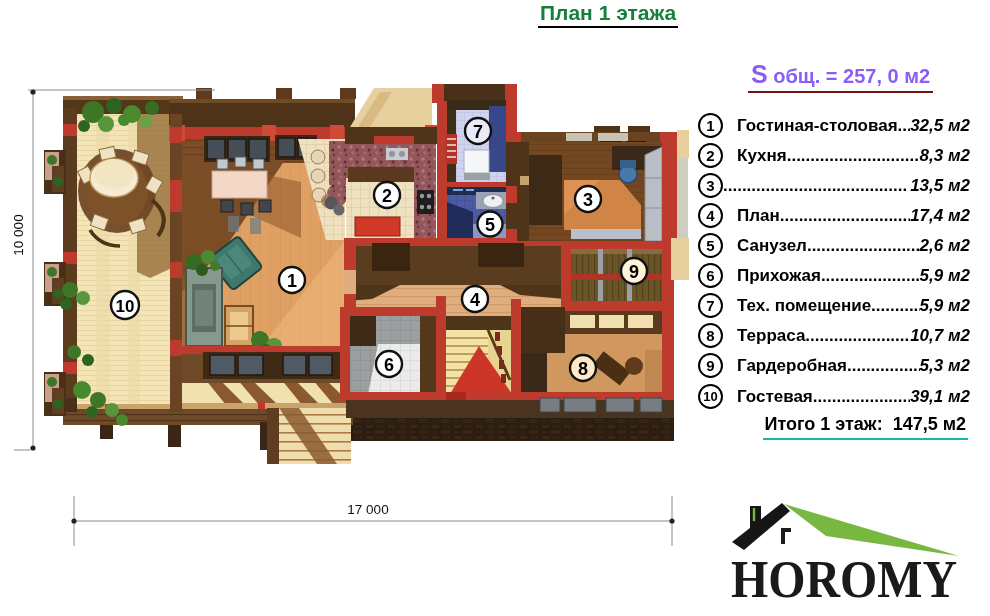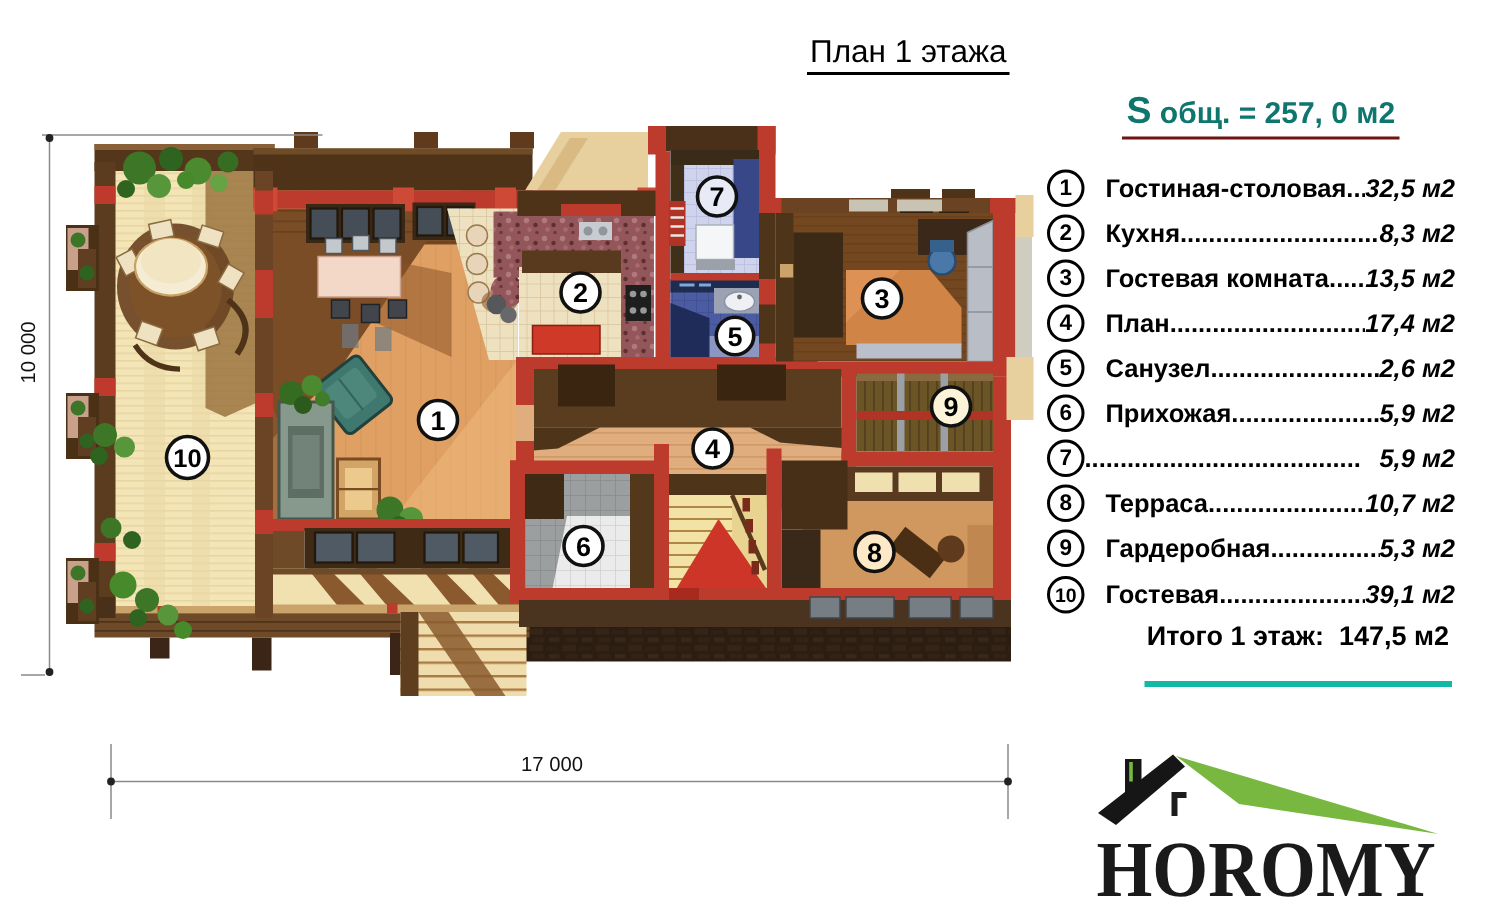--- a/index.html
+++ b/index.html
@@ -1,32 +1,32 @@
 <!DOCTYPE html>
 <html lang="ru"><head>
 <meta charset="utf-8">
 <title>План 1 этажа</title>
 <style>
 html,body{margin:0;padding:0;background:#fff;}
 #page{position:relative;width:990px;height:616px;background:#fff;overflow:hidden;
       font-family:"Liberation Sans",sans-serif;}
 #plan{position:absolute;left:0;top:0;}
-.title{position:absolute;left:538px;top:23px;font-size:21px;font-weight:normal;color:#000000;
+.title{position:absolute;left:538px;top:1px;font-size:21px;font-weight:bold;color:#15803d;
        border-bottom:2px solid #000;padding:0 2px 1px 2px;}
-.stotal{position:absolute;left:748px;top:60px;color:#0f766e;font-size:20px;font-weight:bold;
+.stotal{position:absolute;left:748px;top:60px;color:#8b5cf6;font-size:20px;font-weight:bold;
         border-bottom:2px solid #701312;padding:0 3px 2px 3px;}
 .stotal .big{font-size:25px;}
 .row{position:absolute;left:698px;width:272px;height:25px;display:flex;align-items:center;}
 .c{flex:0 0 auto;width:21px;height:21px;border:2.2px solid #000;border-radius:50%;background:#fff;
    text-align:center;line-height:21px;font-size:15px;font-weight:bold;color:#000;}
 .n{margin-left:14px;font-size:17px;font-weight:bold;white-space:nowrap;text-align:right;}
 .d{flex:1 1 auto;overflow:hidden;font-size:17px;font-weight:bold;white-space:nowrap;}
 .v{flex:0 0 auto;font-size:17px;font-weight:bold;white-space:nowrap;font-style:italic;}
 .itogo{position:absolute;right:22px;top:414px;font-size:18px;font-weight:bold;color:#000;
-       border-bottom:4px solid #14b8a6;padding:0 2px 19px 2px;}
+       border-bottom:2px solid #14b8a6;padding:0 2px 3px 2px;}
 </style>
 </head>
 <body>
 <div id="page">
 
 <svg id="plan" width="990" height="616" viewBox="0 0 990 616">
 <defs>
 <pattern id="terrPl" width="14" height="5" patternUnits="userSpaceOnUse">
   <rect width="14" height="5" fill="#f4e5b7"></rect>
           <rect width="14" height="1" fill="#e7d5a2"></rect>
@@ -660,21 +660,20 @@
 
 <div class="row" style="top:143px;">
       <span class="c">2</span>
       <span class="n">Кухня</span>
       <span class="d">.......................................</span>
       <span class="v">8,3 м2</span>
     </div>
 
 <div class="row" style="top:173px;">
       <span class="c">3</span>
-      <span class="n">Гостевая комната</span>
       <span class="d">.......................................</span>
       <span class="v">13,5 м2</span>
     </div>
 
 <div class="row" style="top:203px;">
       <span class="c">4</span>
       <span class="n">План</span>
       <span class="d">.......................................</span>
       <span class="v">17,4 м2</span>
     </div>
@@ -688,20 +687,21 @@
 
 <div class="row" style="top:263px;">
       <span class="c">6</span>
       <span class="n">Прихожая</span>
       <span class="d">.......................................</span>
       <span class="v">5,9 м2</span>
     </div>
 
 <div class="row" style="top:293px;">
       <span class="c">7</span>
+      <span class="n">Тех. помещение</span>
       <span class="d">.......................................</span>
       <span class="v">5,9 м2</span>
     </div>
 
 <div class="row" style="top:323px;">
       <span class="c">8</span>
       <span class="n">Терраса</span>
       <span class="d">.......................................</span>
       <span class="v">10,7 м2</span>
     </div>

